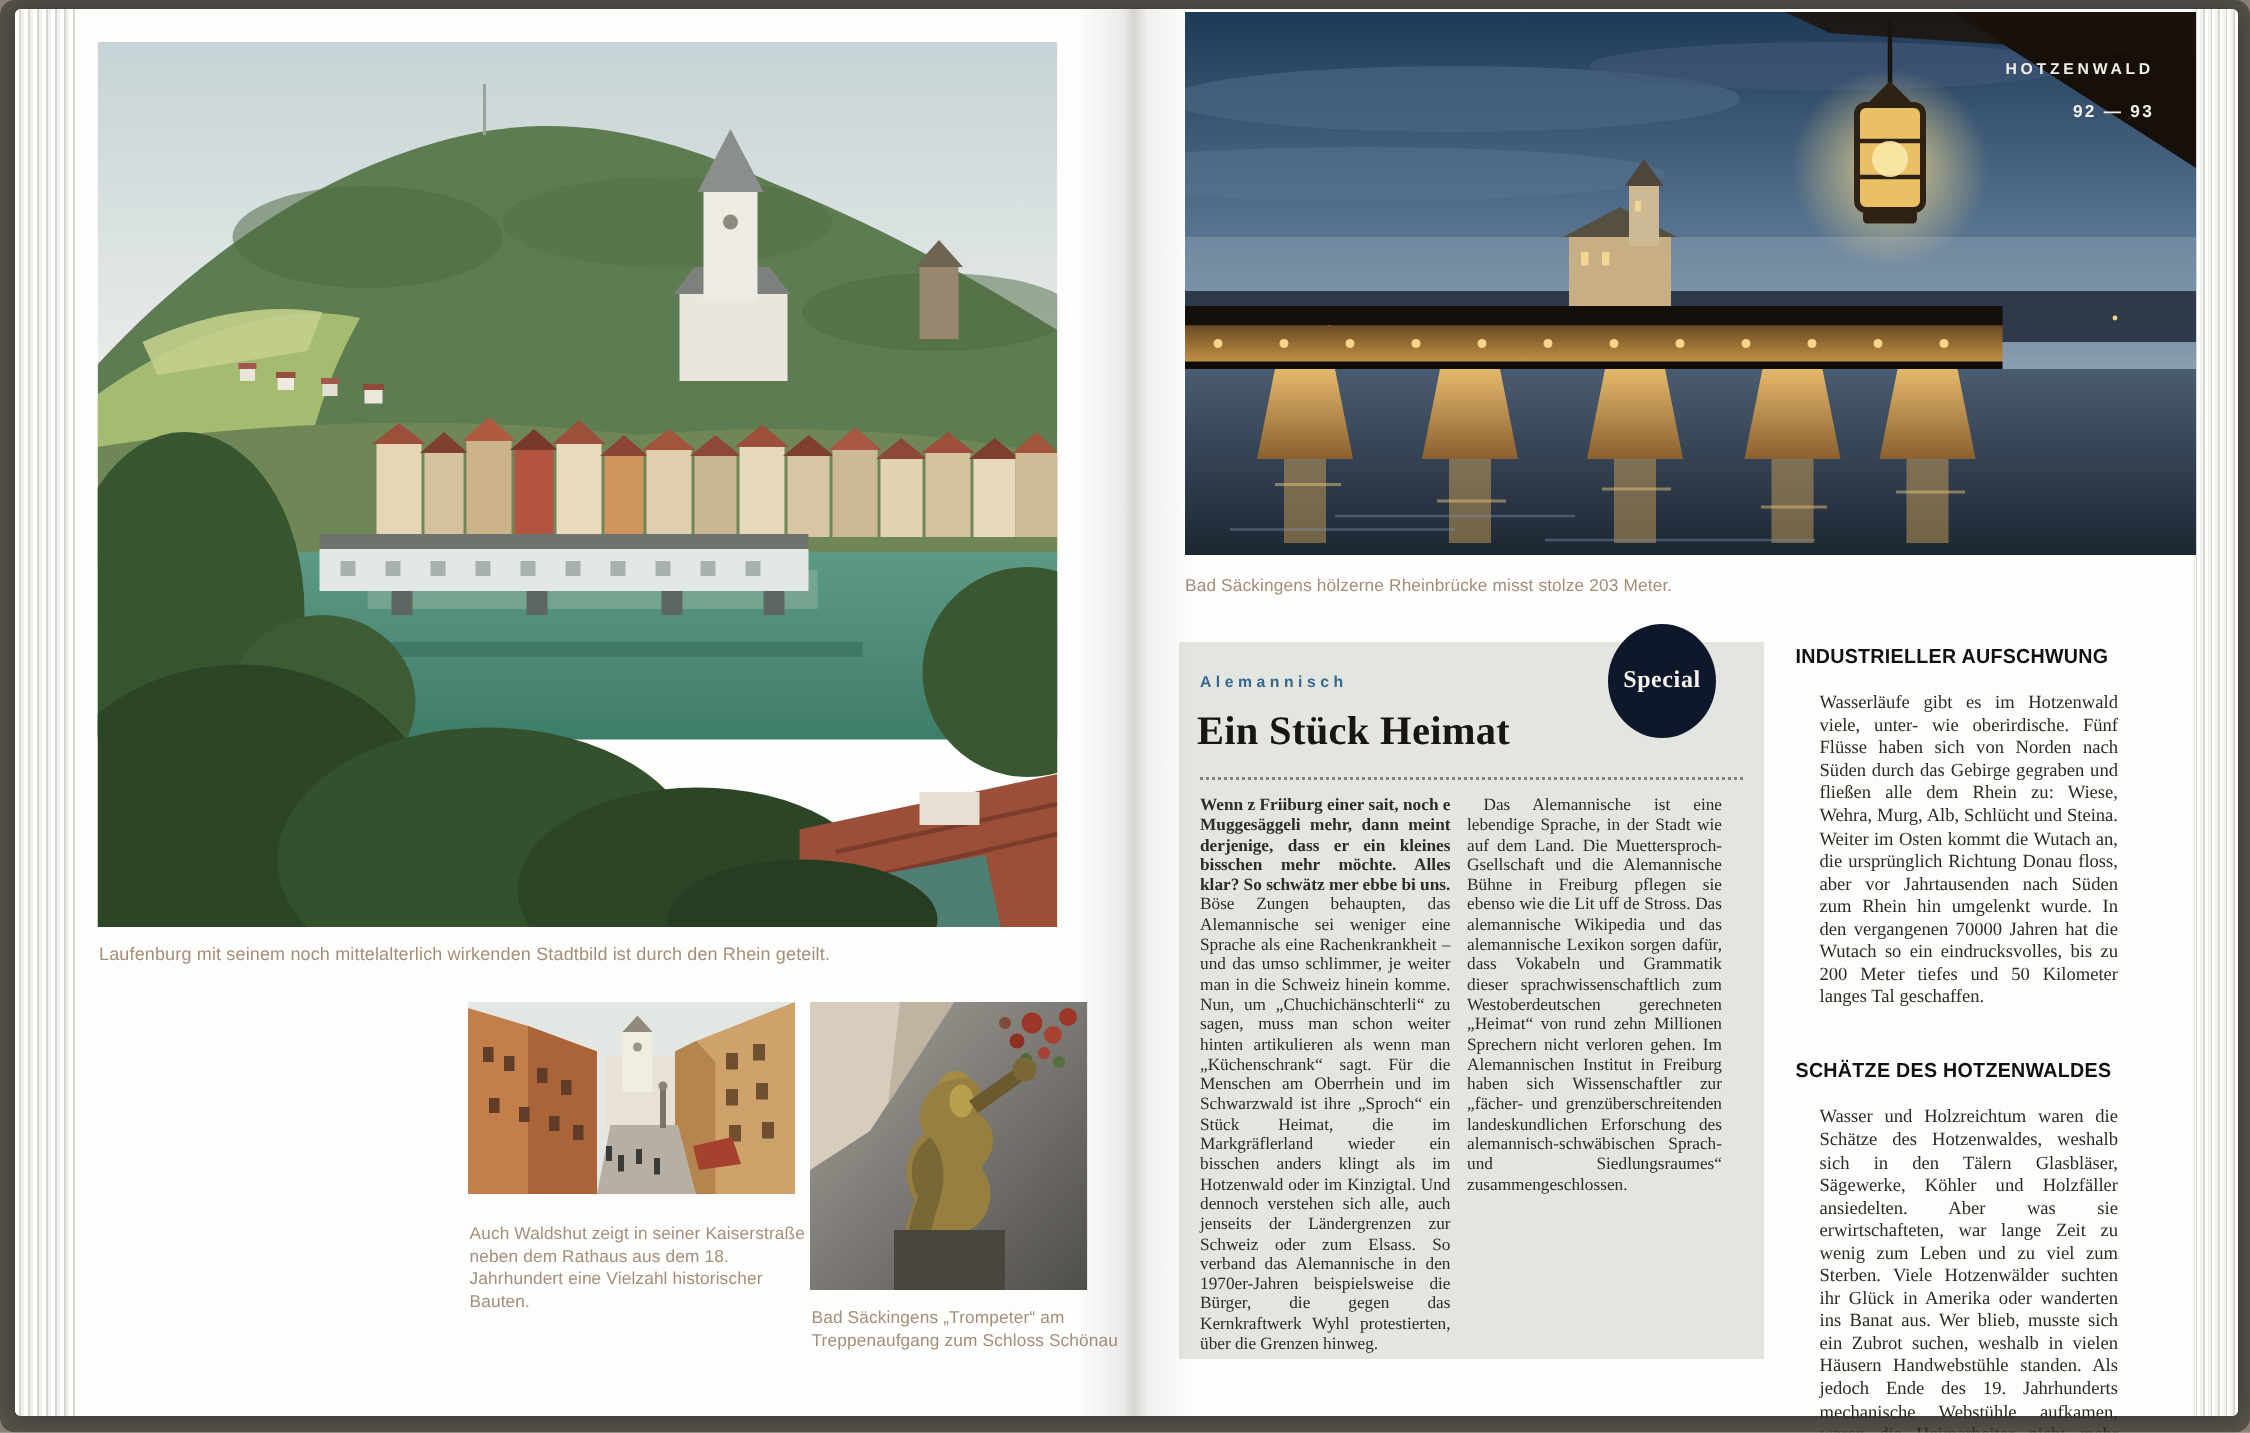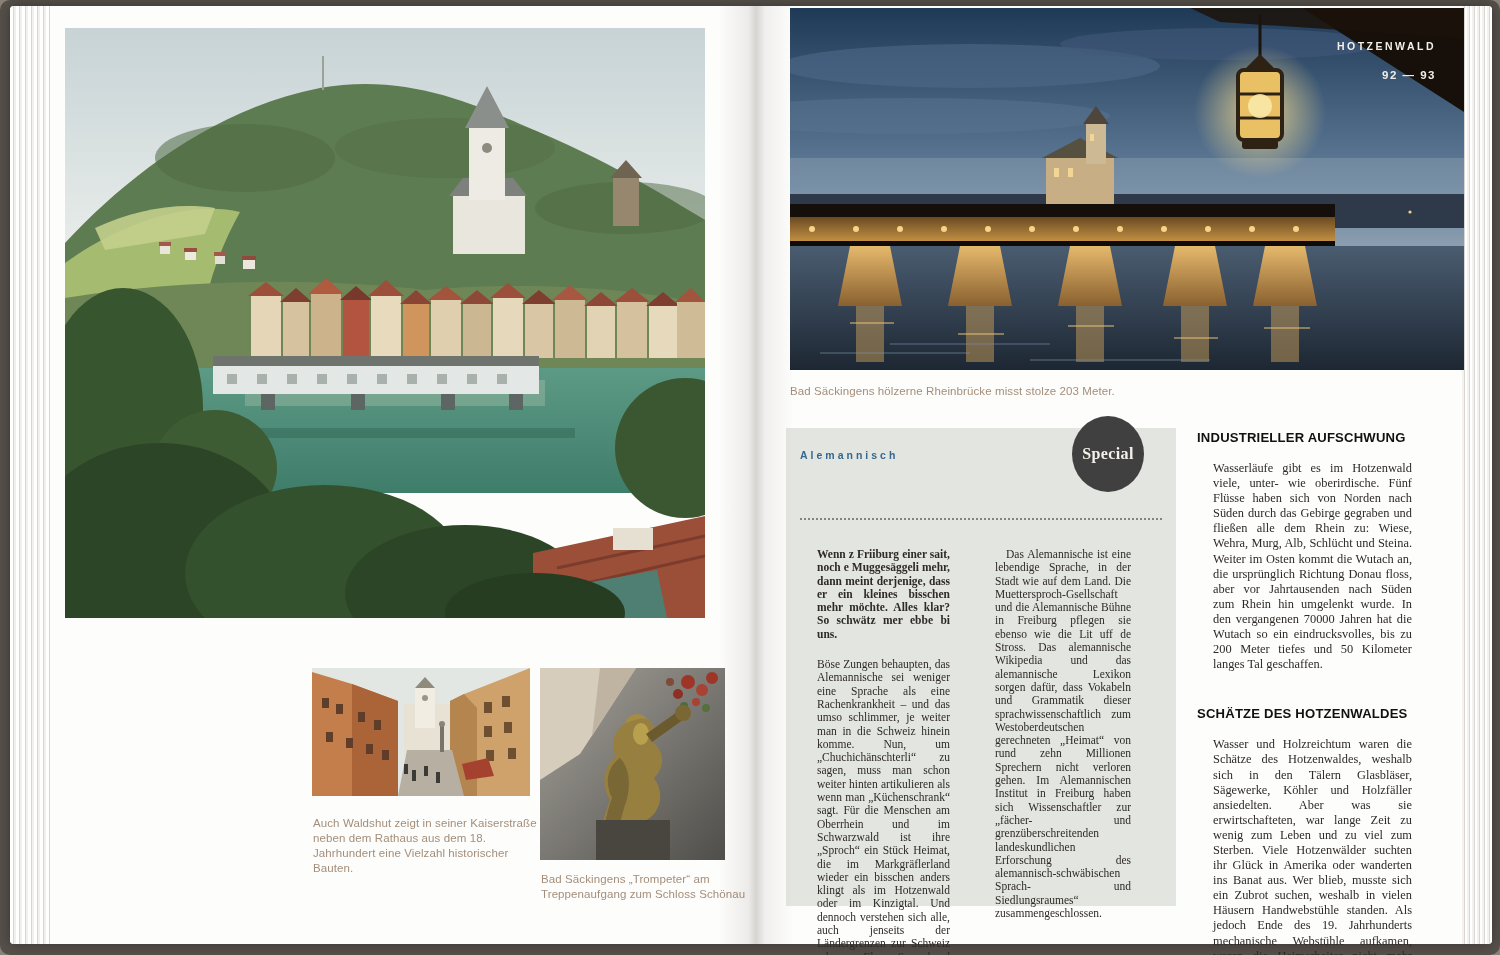--- a/index.html
+++ b/index.html
@@ -29,31 +29,31 @@
   #cap-trompeter{left:541px;top:872px;width:215px;}
   
   #photo-bridge{left:790px;top:8px;width:674px;height:362px;}
   #page-header{position:absolute;left:1250px;top:40px;width:186px;text-align:right;color:#f2efe9;}
   #page-header .section{font-size:10.5px;font-weight:bold;letter-spacing:2.5px;}
   #page-header .pagenums{font-size:11.5px;font-weight:bold;letter-spacing:1.5px;margin-top:17px;}
   #cap-bridge{left:790px;top:383px;width:420px;font-size:11.5px;}
   
   #special-box{position:absolute;left:786px;top:428px;width:390px;height:478px;background:#e3e5e0;}
   #special-badge{position:absolute;left:1072px;top:416px;width:72px;height:76px;border-radius:50%;
-      background:#404040;display:flex;align-items:center;justify-content:center;
+      background:#0f172a;display:flex;align-items:center;justify-content:center;
       color:#f4f1ea;font-family:"Liberation Serif",serif;font-weight:bold;font-size:16px;letter-spacing:.4px;}
   #special-kicker{position:absolute;left:800px;top:449px;color:#35688f;font-size:10.5px;font-weight:bold;letter-spacing:3px;}
   #special-title{position:absolute;left:798px;top:472px;width:300px;color:#181512;
       font-family:"Liberation Serif",serif;font-size:27px;font-weight:bold;letter-spacing:.2px;}
   #special-rule{position:absolute;left:800px;top:518px;width:362px;border-top:2px dotted #84847e;}
   .sp-col{position:absolute;top:531px;width:167px;font-family:"Liberation Serif",serif;
       font-size:11.5px;line-height:13.3px;color:#2e2a26;text-align:justify;hyphens:auto;}
   #sp-col1{left:800px;}
   #sp-col2{left:978px;width:170px;}
-  .sp-col p{margin:17px;}
+  .sp-col p{margin:0;}
   .lead{font-weight:bold;}
   .indent{text-indent:11px;}
   
   #article-col{position:absolute;left:1197px;top:430px;width:231px;color:#2e2a26;}
   .art-heading{font-family:"Liberation Sans",sans-serif;font-weight:bold;font-size:13.5px;
       letter-spacing:.2px;color:#111;margin:0 0 4px 0;transform:scaleX(.97);transform-origin:left;}
   .art-body{font-family:"Liberation Serif",serif;font-size:12.4px;line-height:15.1px;
       text-align:justify;hyphens:auto;margin:16px;}
   .art-gap{height:18px;}
 </style>
@@ -179,20 +179,21 @@
       <polygon points="468,525 640,488 640,590 468,590" fill="#9c4f38"></polygon>
       <line x1="492" y1="540" x2="640" y2="508" stroke="#7c3c2b" stroke-width="3"></line>
       <line x1="500" y1="560" x2="640" y2="528" stroke="#7c3c2b" stroke-width="3"></line>
       <polygon points="505,558 592,542 602,590 505,590" fill="#4e7f72"></polygon>
       <rect x="548" y="500" width="40" height="22" fill="#e6e0d2"></rect>
       <ellipse cx="470" cy="585" rx="90" ry="40" fill="#263d22"></ellipse>
     </svg>
   </figure>
 
   <div id="cap-laufenburg" class="caption">
+    <div>Laufenburg mit seinem noch mittelalterlich wirkenden Stadtbild ist durch den Rhein geteilt.</div>
   </div>
 
   <figure id="photo-waldshut">
     <svg viewBox="0 0 218 128" preserveAspectRatio="none">
       <rect width="218" height="128" fill="#e3e7e4"></rect>
 
       <rect x="92" y="36" width="48" height="52" fill="#e8e2d4"></rect>
       <rect x="103" y="20" width="20" height="40" fill="#f1ede2"></rect>
       <polygon points="103,20 123,20 113,9" fill="#8f8a7c"></polygon>
       <circle cx="113" cy="30" r="3" fill="#9a958a"></circle>
@@ -384,20 +385,21 @@
   <div id="page-header">
     <div class="section">HOTZENWALD</div>
     <div class="pagenums">92 — 93</div>
   </div>
 
   <div id="cap-bridge" class="caption">Bad Säckingens hölzerne Rheinbrücke misst stolze 203 Meter.</div>
 
   <div id="special-box"></div>
   <div id="special-badge">Special</div>
   <div id="special-kicker">Alemannisch</div>
+  <div id="special-title">Ein Stück Heimat</div>
   <div id="special-rule"></div>
 
   <div id="sp-col1" class="sp-col">
     <p class="lead">Wenn z Friiburg einer sait, noch e Muggesäggeli mehr, dann meint derjenige, dass er ein kleines bisschen mehr möchte. Alles klar? So schwätz mer ebbe bi uns.</p>
     <p>Böse Zungen behaupten, das Alemannische sei weniger eine Sprache als eine Rachenkrankheit – und das umso schlimmer, je weiter man in die Schweiz hinein komme. Nun, um „Chuchichänschterli“ zu sagen, muss man schon weiter hinten artikulieren als wenn man „Küchenschrank“ sagt. Für die Menschen am Oberrhein und im Schwarzwald ist ihre „Sproch“ ein Stück Heimat, die im Markgräflerland wieder ein bisschen anders klingt als im Hotzenwald oder im Kinzigtal. Und dennoch verstehen sich alle, auch jenseits der Ländergrenzen zur Schweiz oder zum Elsass. So verband das Alemannische in den 1970er-Jahren beispielsweise die Bürger, die gegen das Kernkraftwerk Wyhl protestierten, über die Grenzen hinweg.</p>
   </div>
   <div id="sp-col2" class="sp-col">
     <p class="indent">Das Alemannische ist eine lebendige Sprache, in der Stadt wie auf dem Land. Die Muettersproch-Gsellschaft und die Alemannische Bühne in Freiburg pflegen sie ebenso wie die Lit uff de Stross. Das alemannische Wikipedia und das alemannische Lexikon sorgen dafür, dass Vokabeln und Grammatik dieser sprachwissenschaftlich zum Westoberdeutschen gerechneten „Heimat“ von rund zehn Millionen Sprechern nicht verloren gehen. Im Alemannischen Institut in Freiburg haben sich Wissenschaftler zur „fächer- und grenzüberschreitenden landeskundlichen Erforschung des alemannisch-schwäbischen Sprach- und Siedlungsraumes“ zusammengeschlossen.</p>
   </div>
 

